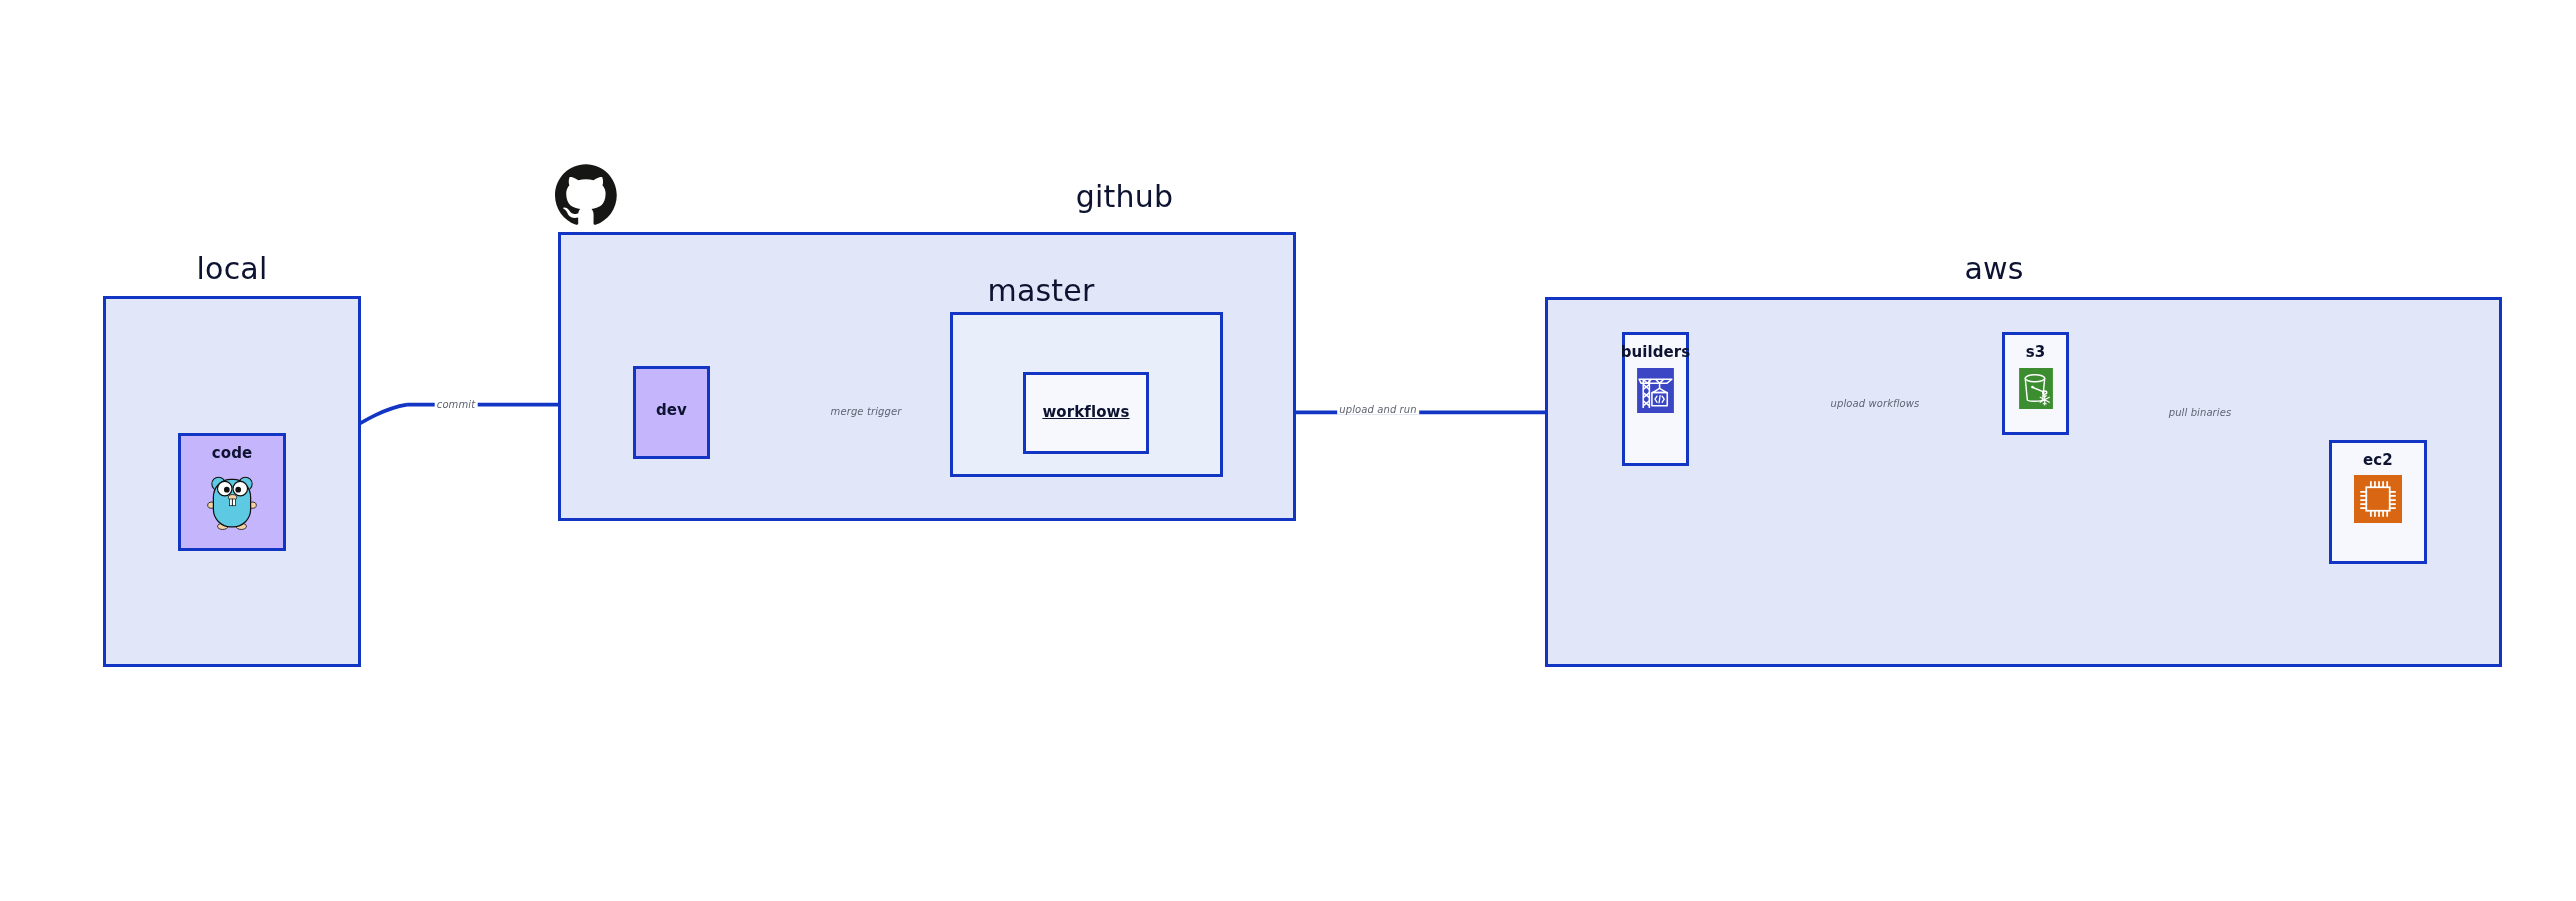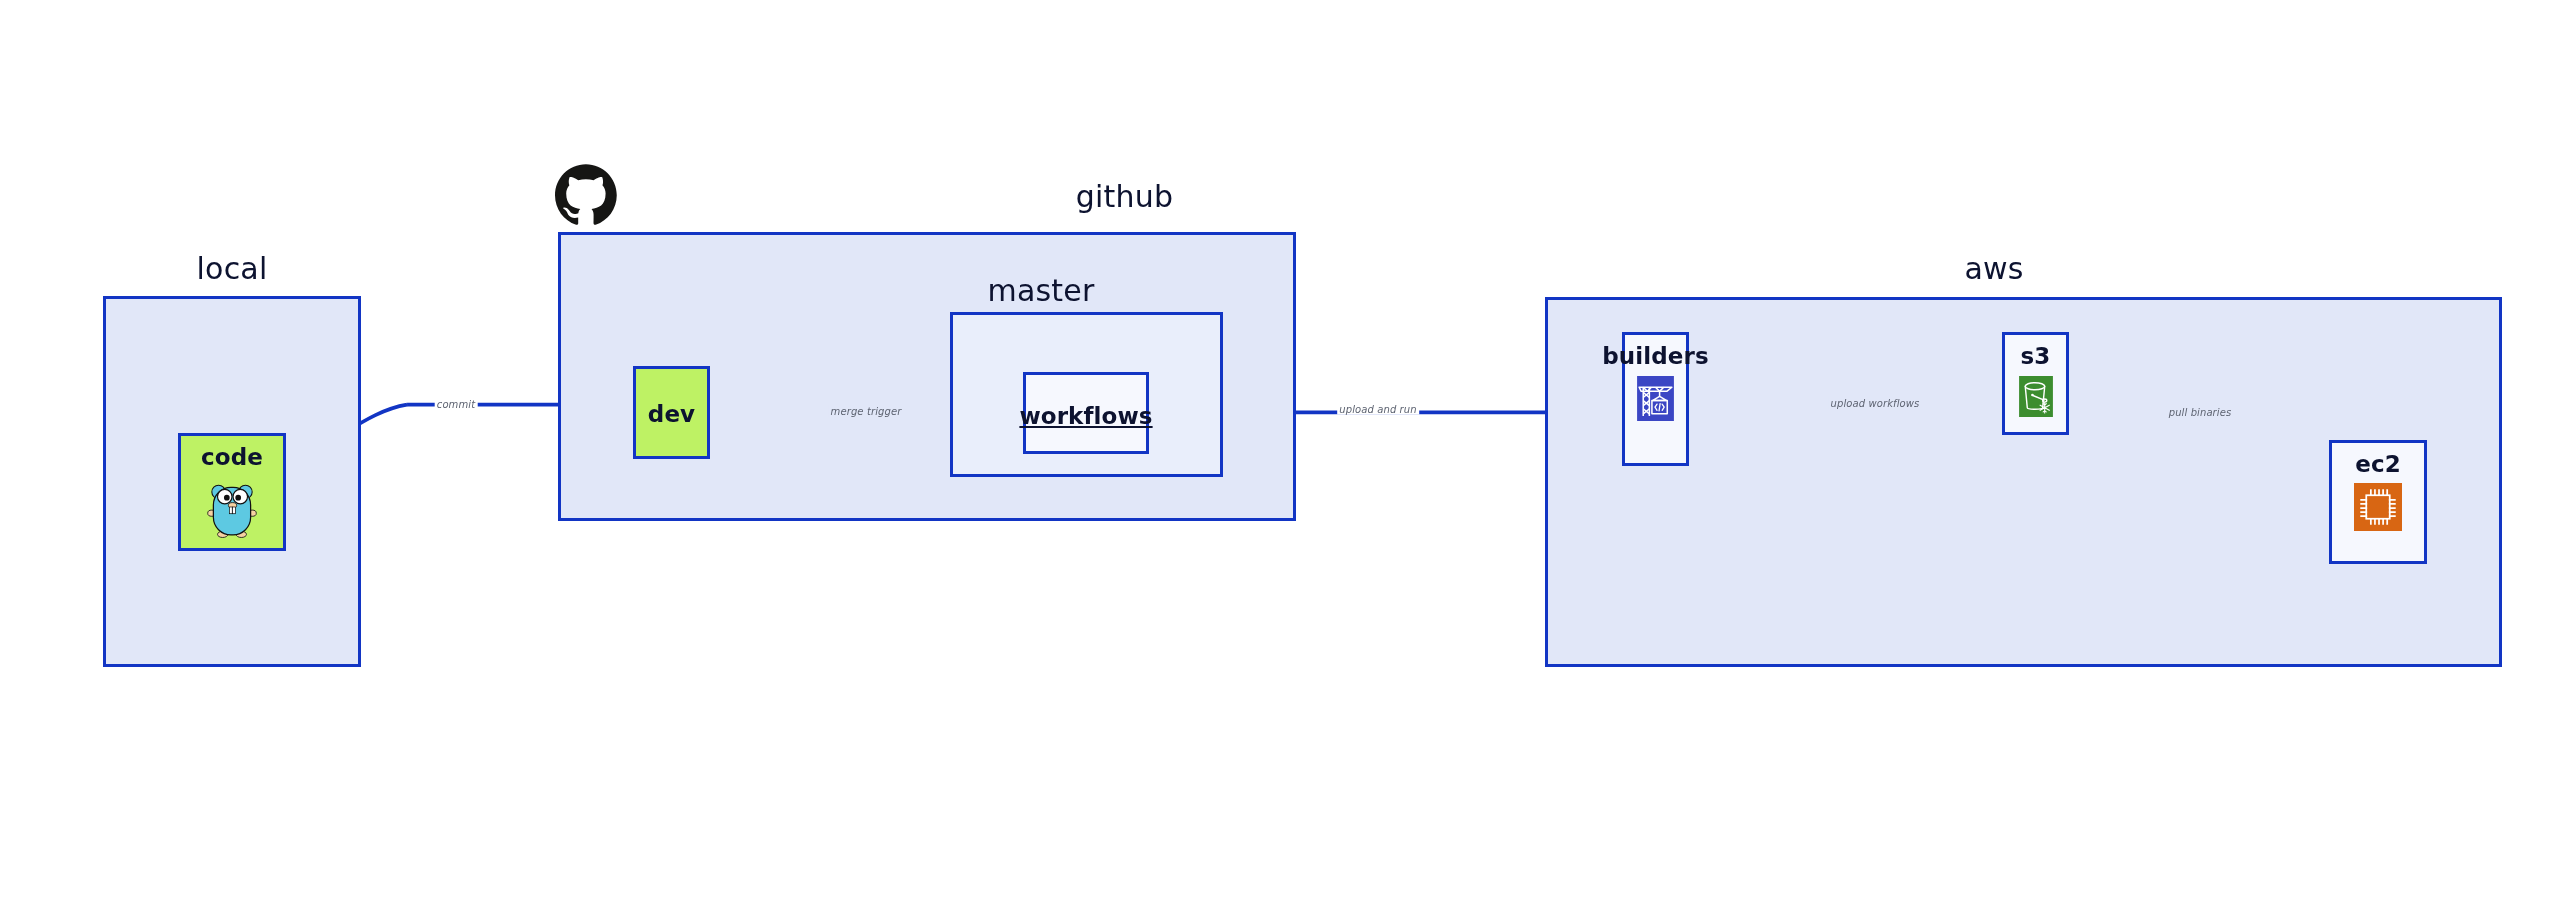--- a/index.html
+++ b/index.html
@@ -43,33 +43,33 @@
     color: #0D1330;
     font-size: 30px;
     font-weight: 400;
     letter-spacing: 0.2px;
     white-space: nowrap;
     text-align: center;
   }
   
   .node-box {
     position: absolute;
-    background: #bef264;
+    background: #c4b5fd;
     border: 3.6px solid #1235C4;
     box-sizing: border-box;
     display: flex;
     flex-direction: column;
     align-items: center;
   }
   .node-box.white {
     background: #F6F8FE;
   }
   .node-title {
     color: #0D1330;
-    font-size: 23px;
+    font-size: 15px;
     font-weight: 700;
     letter-spacing: 0.1px;
     white-space: nowrap;
     margin-top: 8.2px;
   }
   .node-icon {
     margin-top: 7.2px;
     line-height: 0;
   }
   

